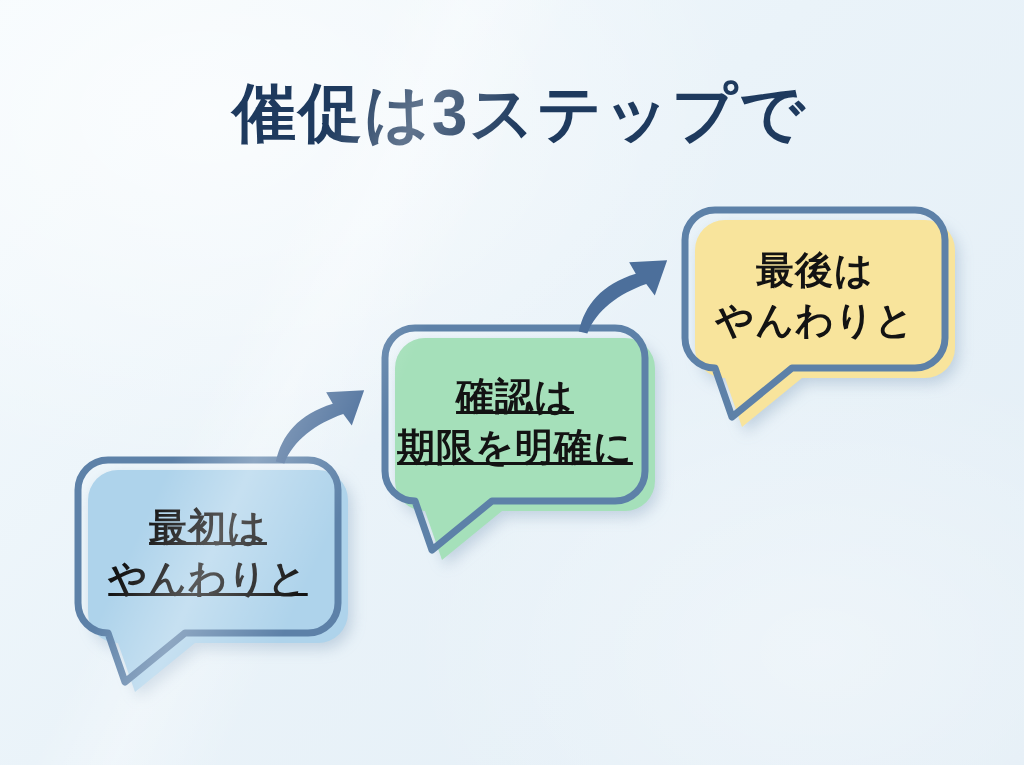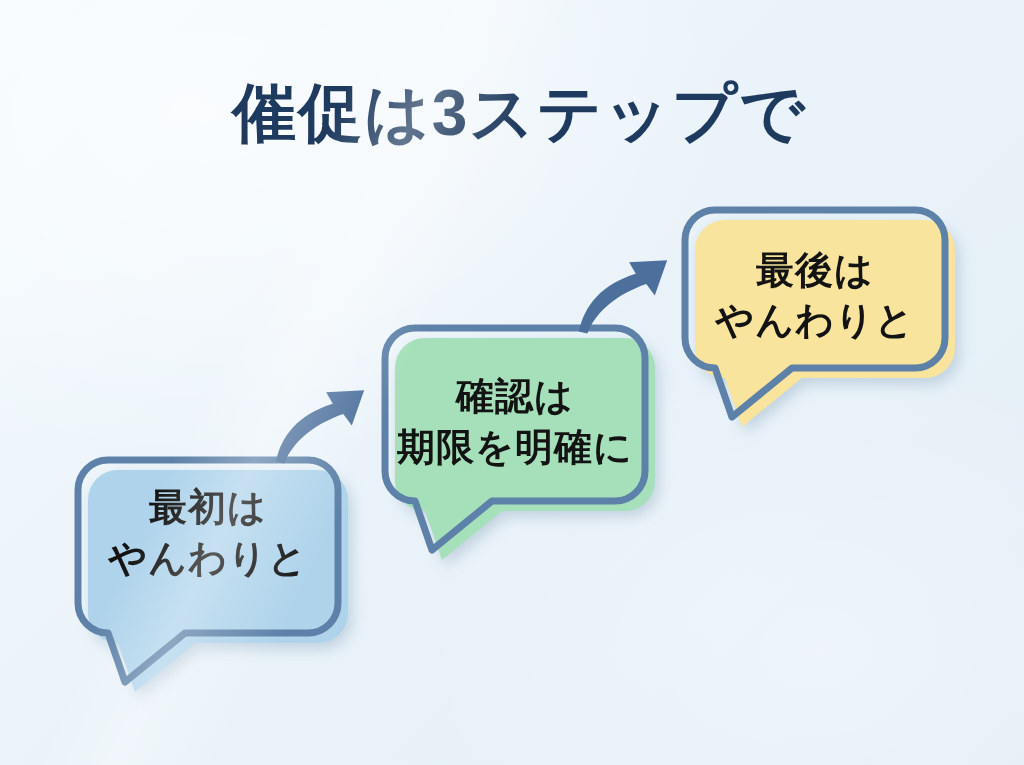--- a/index.html
+++ b/index.html
@@ -33,22 +33,22 @@
   .bubble-fill{filter:drop-shadow(4px 6px 7px rgba(90,125,160,.28));}
   .bubble-outline{stroke-width:7;stroke-linejoin:round;fill:none;}
   .bubble-text{
     position:absolute;
     display:flex;flex-direction:column;align-items:center;justify-content:center;
     text-align:center;
     font-weight:900;font-size:38px;line-height:1.32;
     color:#131313;letter-spacing:1px;
   }
   .bubble-text .line{white-space:nowrap;}
-  .bt-1{left:78px;top:446px;width:260px;height:173px;}
-  .bt-2{left:385px;top:334px;width:260px;height:175px;}
+  .bt-1{left:78px;top:466px;width:260px;height:173px;text-decoration:underline;}
+  .bt-2{left:385px;top:334px;width:260px;height:175px;text-decoration:underline;}
   .bt-3{left:685px;top:216px;width:260px;height:158px;}
 </style>
 </head>
 <body>
 
 <div class="canvas">
 
   <div class="title">催促は3ステップで</div>
 
   <svg class="shape-layer" width="1024" height="765" viewBox="0 0 1024 765">

